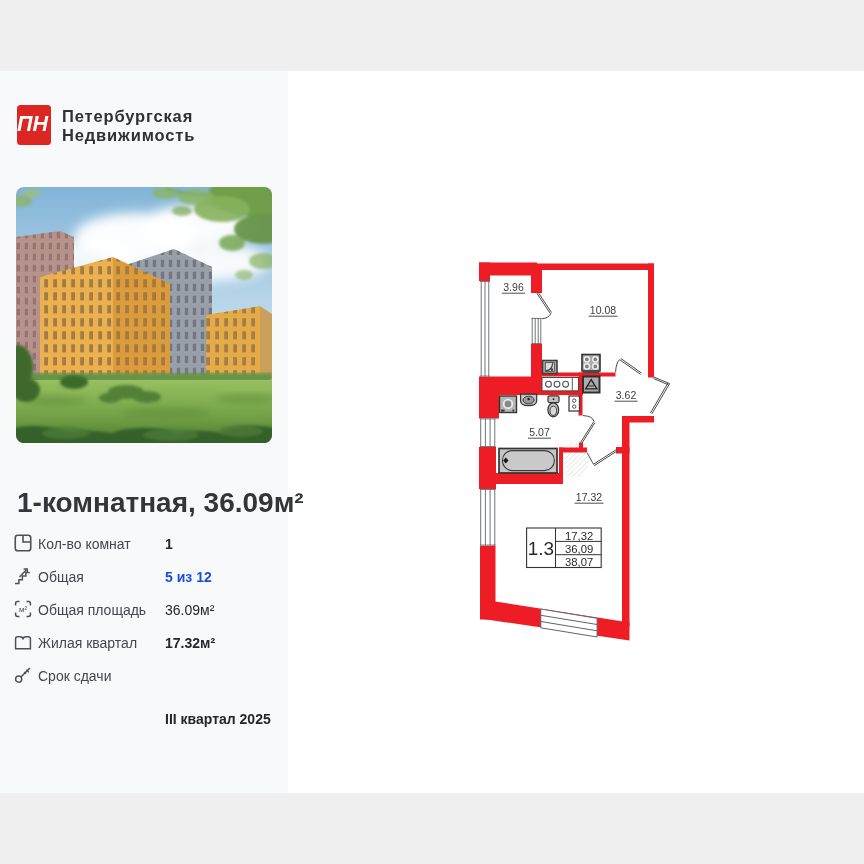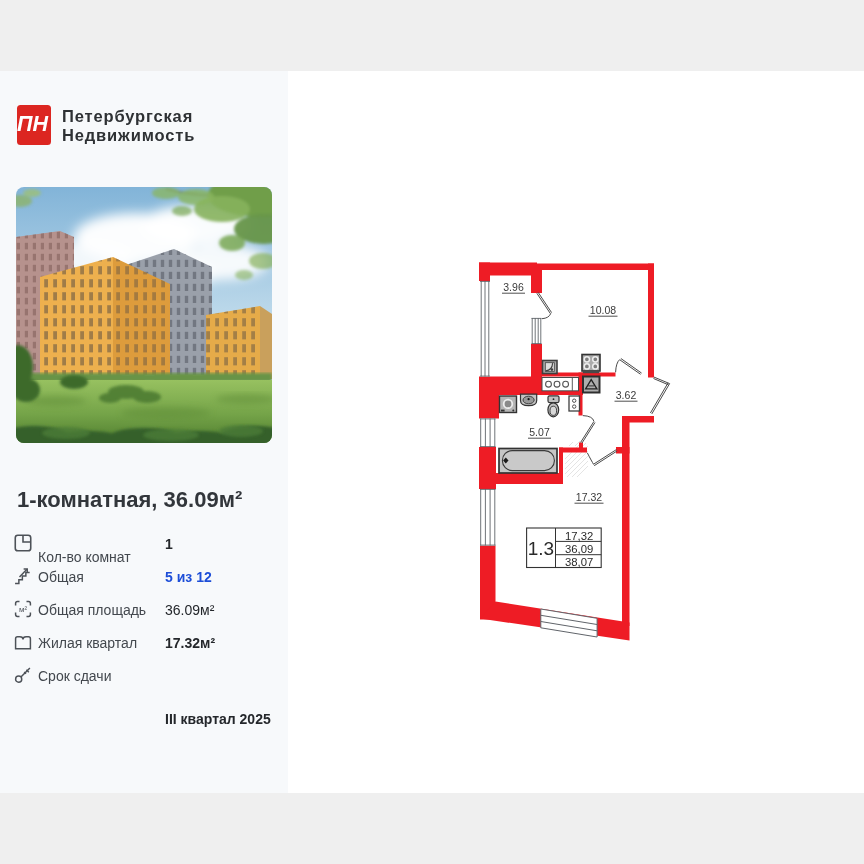--- a/index.html
+++ b/index.html
@@ -144,30 +144,30 @@
     <ellipse cx="228" cy="88" rx="9" ry="5" fill="#86b15c" opacity="0.6"></ellipse>
   </g>
 
   <g filter="url(#blur2)" opacity="0.8">
     <ellipse cx="4" cy="14" rx="12" ry="6" fill="#8db36a"></ellipse>
     <ellipse cx="16" cy="6" rx="9" ry="4" fill="#9cc077"></ellipse>
   </g>
 </svg>
 </div>
 
-<div class="abs" style="left:17px;top:487px;font-size:22px;font-weight:bold;color:#32363b;white-space:nowrap;">1-комнатная, 36.09м²</div>
+<div class="abs" style="left:17px;top:487px;font-size:28px;font-weight:bold;color:#32363b;white-space:nowrap;">1-комнатная, 36.09м²</div>
 
 <div class="abs" style="left:0;top:0;">
 
   <svg class="abs" style="left:14px;top:534px;" width="18" height="18" viewBox="0 0 17 17" fill="none" stroke="#4d5258" stroke-width="1.5">
       <rect x="1.2" y="1.2" width="14.6" height="14.6" rx="2.4"></rect>
       <path d="M8.5,1.5 V7.6 H15.6"></path>
     </svg>
 
-  <div class="abs" style="left:38px;top:536px;font-size:14px;color:#43484e;white-space:nowrap;margin-top:13px;">Кол-во комнат</div>
+  <div class="abs" style="left:38px;top:536px;font-size:14px;color:#43484e;white-space:nowrap;">Кол-во комнат</div>
 
   <div class="abs" style="left:165px;top:536px;font-size:14px;font-weight:bold;color:#24272b;white-space:nowrap;">1</div>
 
   <svg class="abs" style="left:14px;top:567px;" width="18" height="18" viewBox="0 0 17 17" fill="none" stroke="#4d5258" stroke-width="1.4">
       <path d="M1,15.6 H4.6 V12.1 H7.9 V8.6 H11.2 V5.1 H14.8"></path>
       <path d="M5.2,9.4 L12.2,2.2"></path>
       <path d="M9.1,1.9 L12.5,1.9 L12.5,5.3"></path>
     </svg>
 
   <div class="abs" style="left:38px;top:569px;font-size:14px;color:#43484e;white-space:nowrap;">Общая</div>

